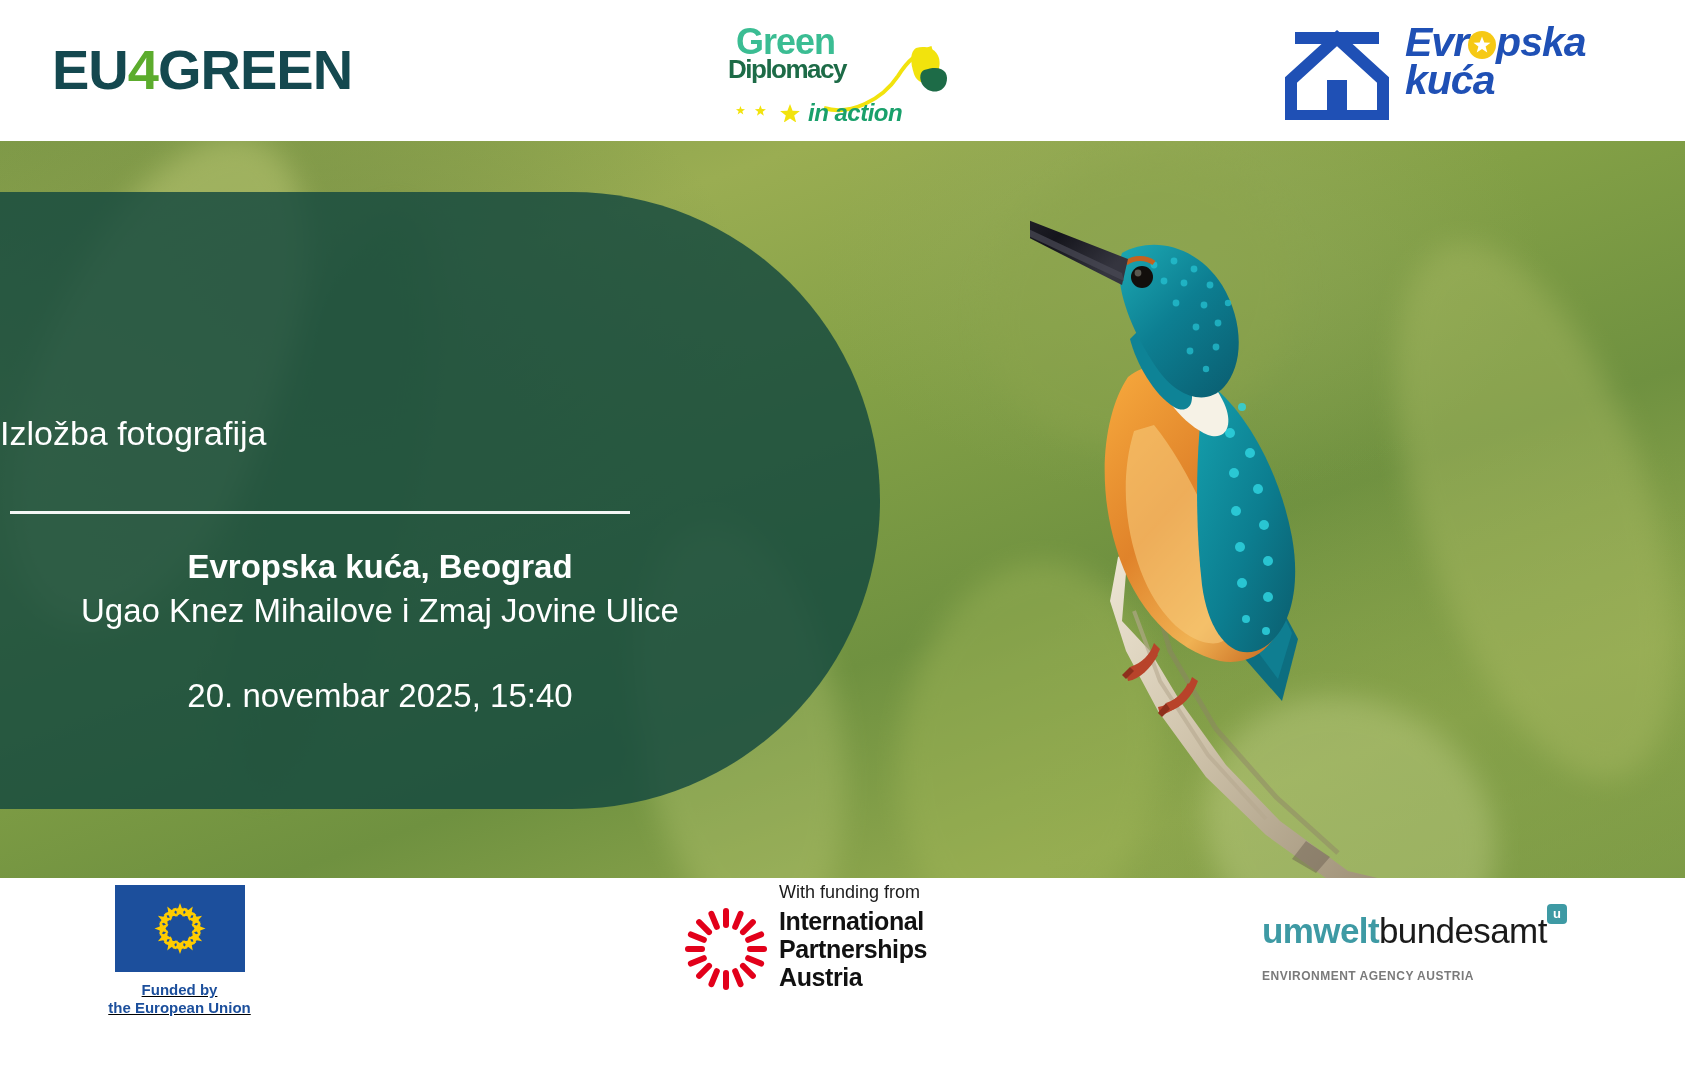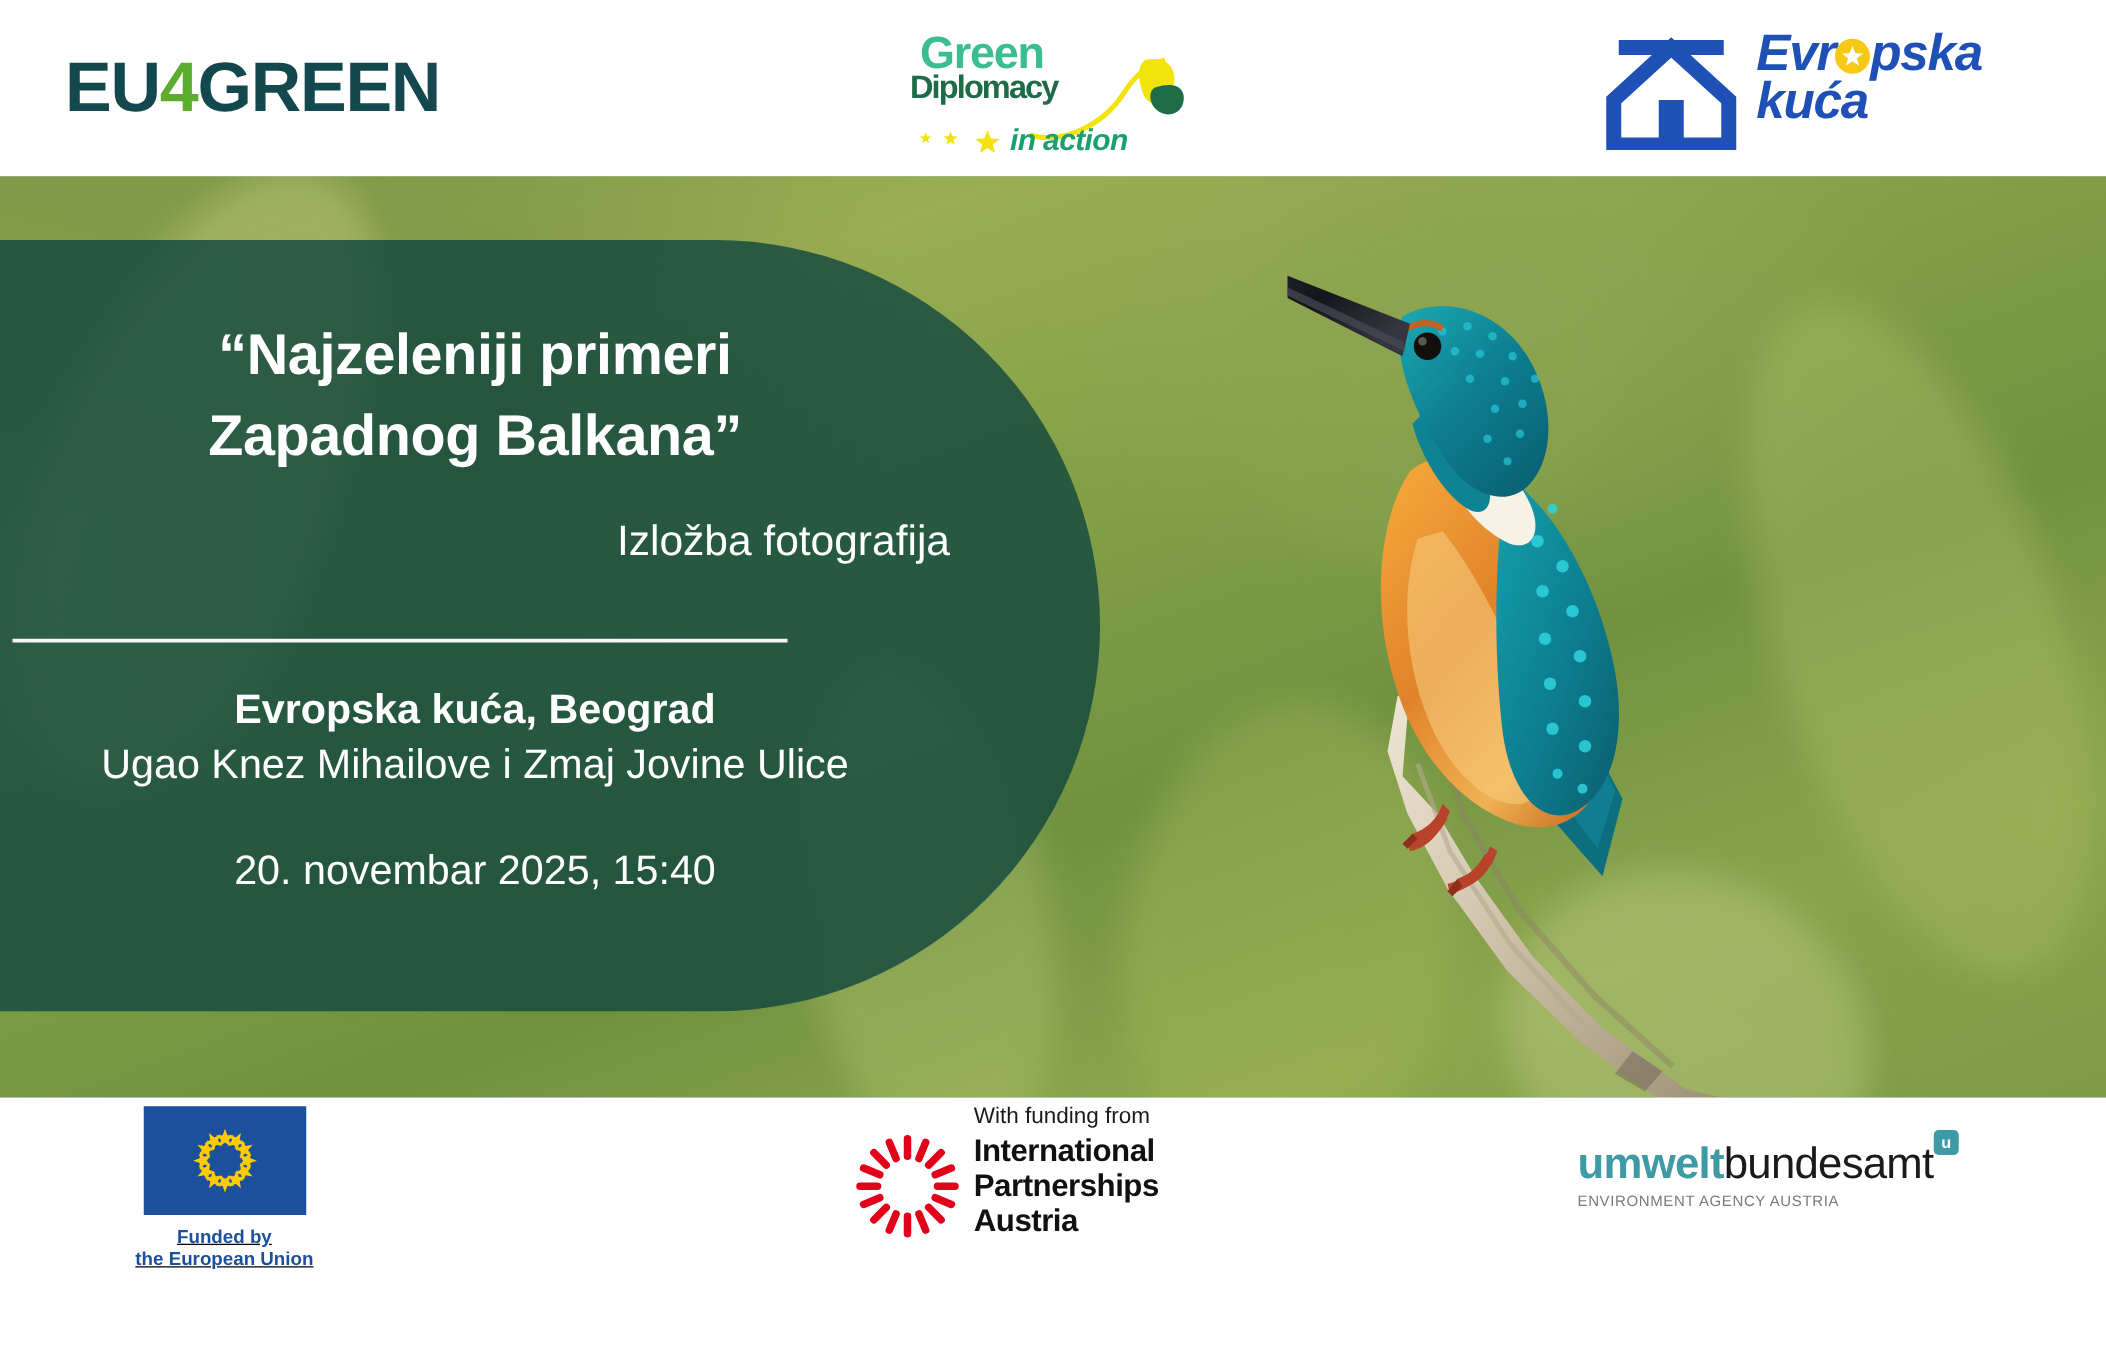--- a/index.html
+++ b/index.html
@@ -94,21 +94,21 @@
   
   .content{position:absolute;left:0;top:141px;width:880px;height:737px;z-index:20;}
   .title{
     position:absolute;left:0;top:110px;width:760px;
     color:#ffffff;font-size:46px;font-weight:bold;line-height:1.42;
     text-align:center;letter-spacing:-.3px;
   }
   .subtitle{
     position:absolute;left:0;top:272px;width:760px;
     color:#ffffff;font-size:34px;font-weight:normal;line-height:1.2;
-    text-align:right;
+    text-align:left;
   }
   .divider{
     position:absolute;left:10px;top:370px;width:620px;height:3px;
     background:#ffffff;opacity:.95;
   }
   .venue{
     position:absolute;left:0;top:406px;width:760px;
     color:#ffffff;font-size:33px;font-weight:bold;line-height:1.2;
     text-align:center;
   }
@@ -156,21 +156,21 @@
   }
   .uba-word .tealb{color:#3e9aa4;font-weight:bold;}
   .uba-word .blk{color:#1a1a1a;font-weight:normal;}
   .uba-sup{
     position:absolute;right:-20px;top:-9px;
     width:20px;height:20px;border-radius:4px;background:#3e9aa4;
     color:#ffffff;font-size:13px;font-weight:bold;line-height:20px;
     text-align:center;
   }
   .uba-sub{
-    margin-top:6px;font-size:12px;font-weight:normal;color:#7a7a7a;
+    margin-top:21px;font-size:12px;font-weight:bold;color:#7a7a7a;
     letter-spacing:.5px;
   }
 </style>
 </head>
 <body>
 
 <div class="poster">
 
   <div class="header">
 
@@ -328,24 +328,20 @@
       <g fill="#8e2f1c">
         <path d="M100 486 L92 494 L96 498 L104 490 Z"></path>
         <path d="M136 522 L128 532 L132 536 L140 528 Z"></path>
       </g>
     </svg>
 
     <div class="overlay"></div>
   </div>
 
   <div class="content">
-    <div class="title">
-      <div>“Najzeleniji primeri</div>
-      <div>Zapadnog Balkana”</div>
-    </div>
     <div class="subtitle">Izložba fotografija</div>
     <div class="divider"></div>
     <div class="venue">Evropska kuća, Beograd</div>
     <div class="address">Ugao Knez Mihailove i Zmaj Jovine Ulice</div>
     <div class="datetime">20. novembar 2025, 15:40</div>
   </div>
 
   <div class="footer">
 
     <div class="eu-flag-block">

